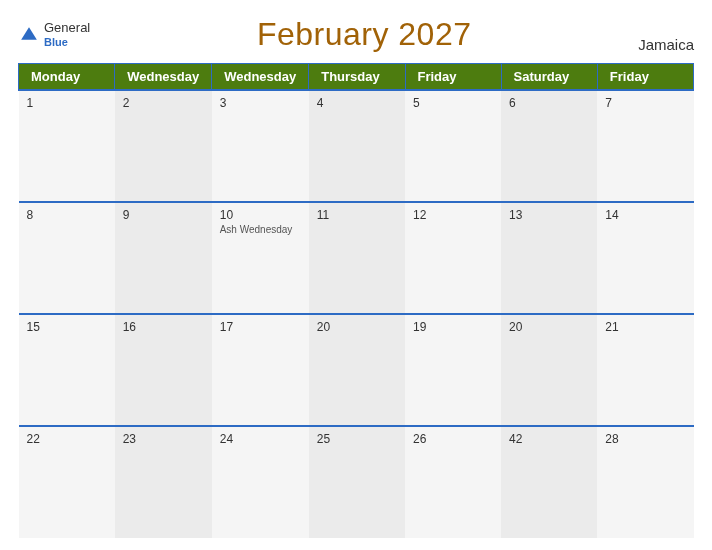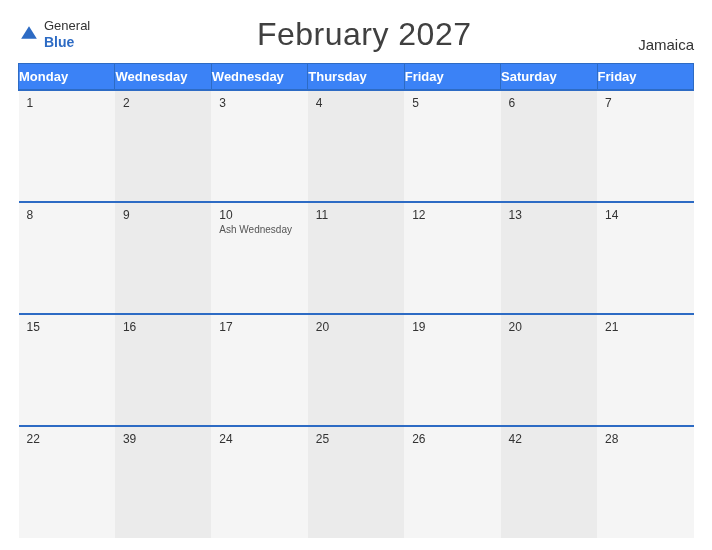--- a/index.html
+++ b/index.html
@@ -34,42 +34,42 @@
     .logo-text {
       line-height: 1.1;
     }
     .logo-icon {
       width: 22px;
       height: 22px;
     }
     .calendar-title {
       font-size: 32px;
       font-weight: normal;
-      color: #404040;
+      color: #a16207;
       letter-spacing: 0.5px;
     }
     .region-label {
       font-size: 15px;
       color: #333;
       font-weight: normal;
       margin-top: 20px;
     }
 
     
     .calendar-table {
       width: 100%;
       border-collapse: collapse;
       flex: 1;
     }
     .calendar-table thead tr th {
-      background-color: #3b82f6;
+      background-color: #4d7c0f;
       color: #fff;
       font-size: 13px;
       font-weight: bold;
-      padding: 5px 0;
+      padding: 5px 12px;
       text-align: left;
       border: 1px solid #2d6bc4;
     }
     .calendar-table tbody tr td {
       border-top: 2px solid #2d6bc4;
       vertical-align: top;
       padding: 5px 8px;
       font-size: 12px;
       color: #333;
       background: #f5f5f5;
@@ -101,21 +101,21 @@
 <div class="page">
 
   <div class="header">
 
     <div class="logo">
       <svg class="logo-icon" viewBox="0 0 28 28" xmlns="http://www.w3.org/2000/svg">
         <polygon points="14,4 24,20 4,20" fill="#2d6bc4"></polygon>
       </svg>
       <div class="logo-text">
         <div style="font-size:13px;color:#333;line-height:1.2;">General</div>
-        <div style="font-size:14px;color:#2d6bc4;font-weight:bold;line-height:1.2;">Blue</div>
+        <div style="font-size:11px;color:#2d6bc4;font-weight:bold;line-height:1.2;">Blue</div>
       </div>
     </div>
 
     <div class="calendar-title">February 2027</div>
 
     <div class="region-label">Jamaica</div>
   </div>
 
   <table class="calendar-table">
     <thead>
@@ -198,21 +198,21 @@
           </td>
           <td>
             <span class="day-number">21</span>
           </td>
         </tr>
         <tr>
           <td>
             <span class="day-number">22</span>
           </td>
           <td>
-            <span class="day-number">39</span>
+            <span class="day-number">23</span>
           </td>
           <td>
             <span class="day-number">24</span>
           </td>
           <td>
             <span class="day-number">25</span>
           </td>
           <td>
             <span class="day-number">26</span>
           </td>

